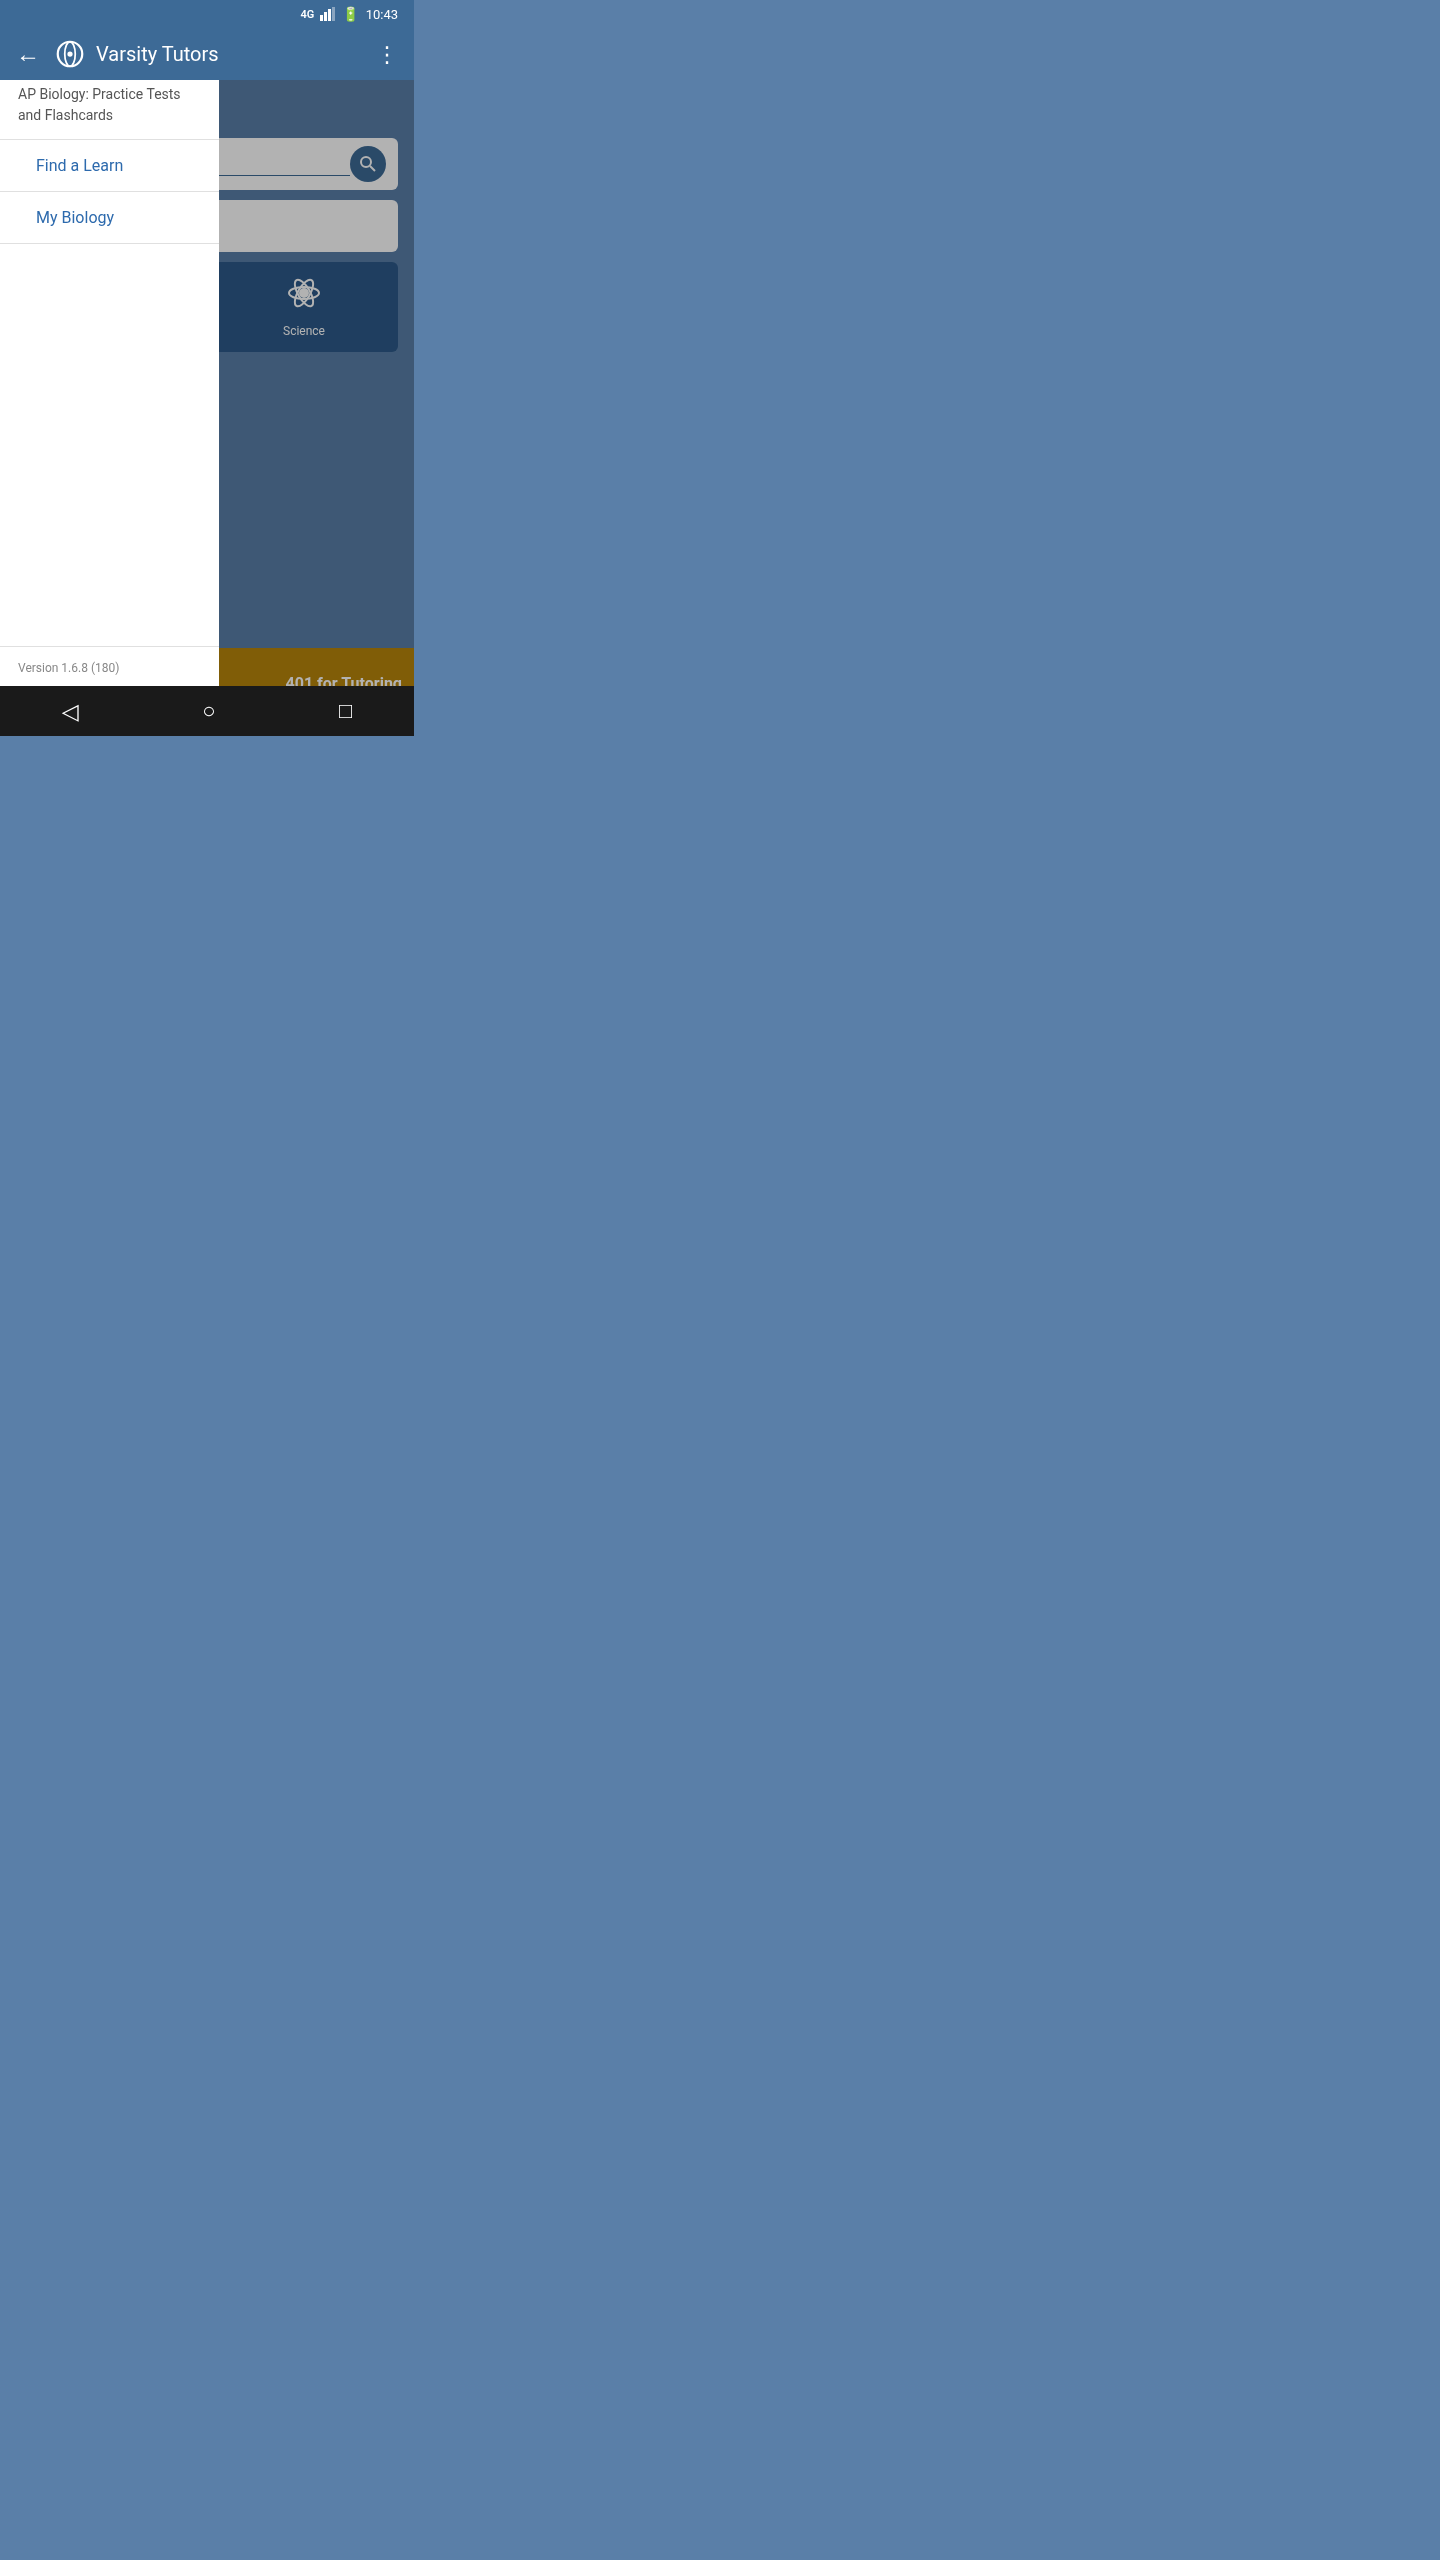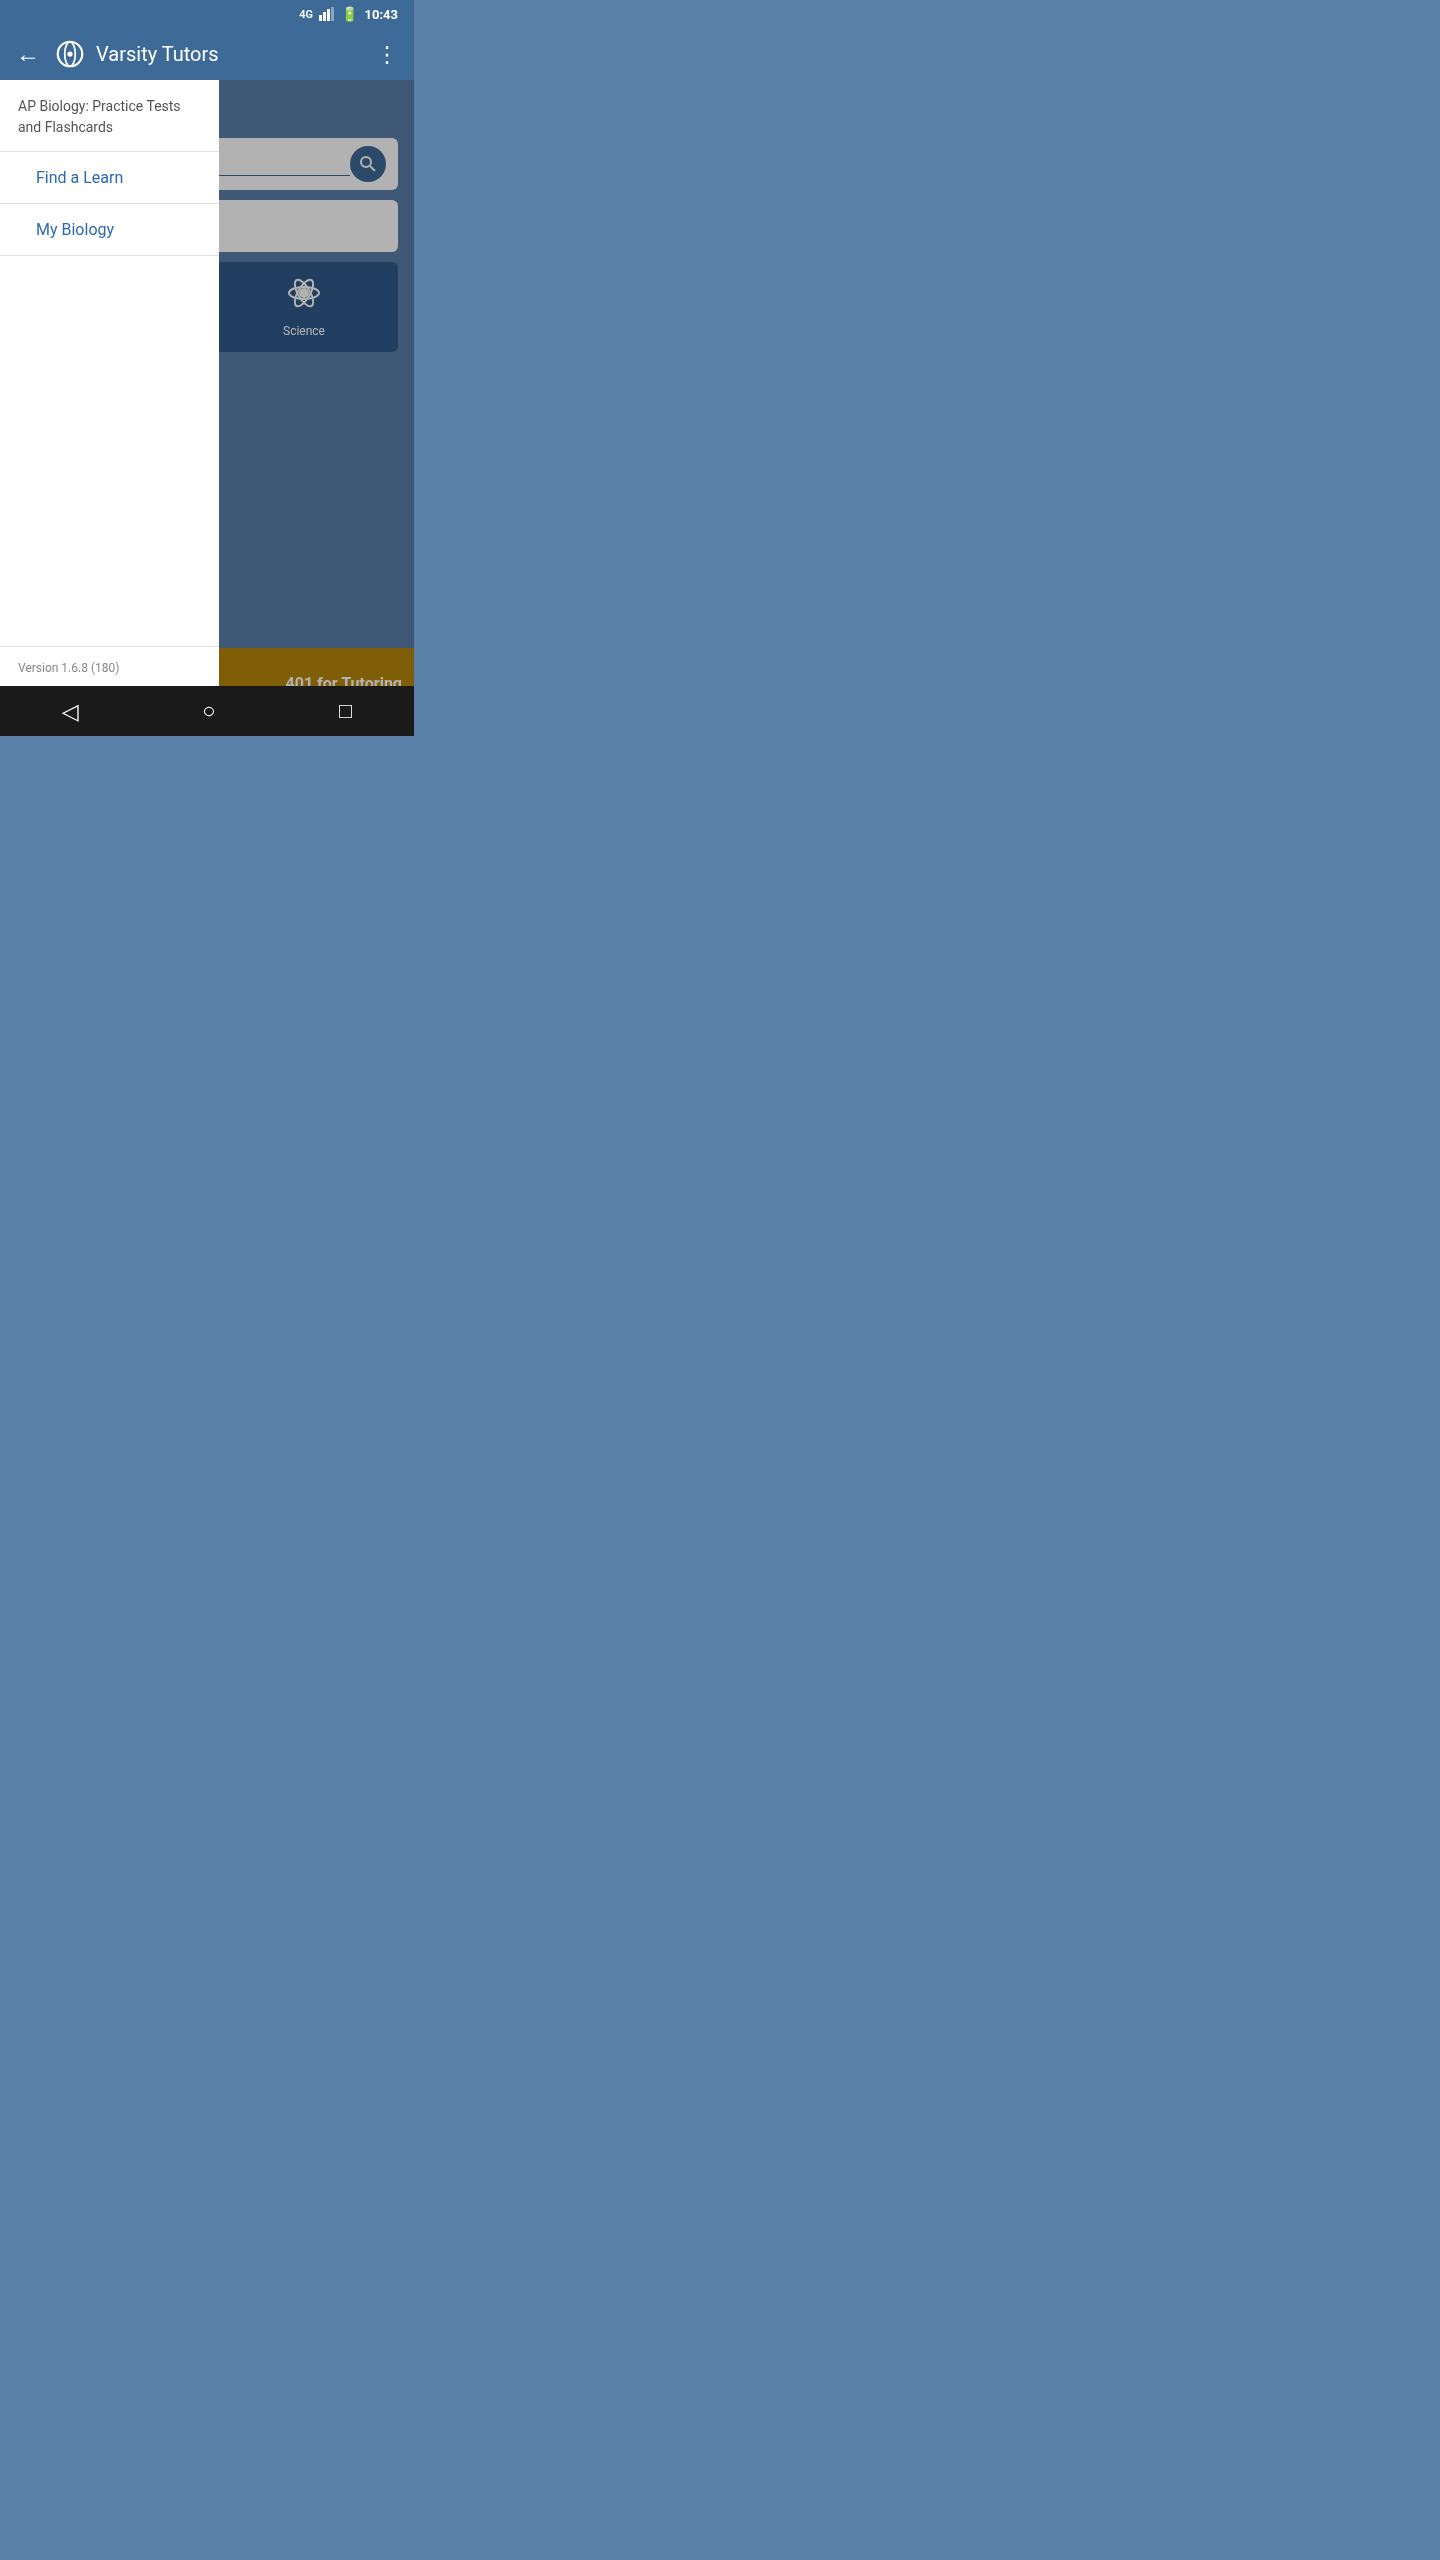--- a/index.html
+++ b/index.html
@@ -222,21 +222,21 @@
       left: 0;
       width: 53%;
       bottom: 50px;
       background: white;
       z-index: 20;
       display: flex;
       flex-direction: column;
     }
 
     .drawer-header {
-      padding: 16px 18px 14px;
+      padding: 4px 18px 14px;
       border-bottom: 1px solid #e0e0e0;
     }
 
     .drawer-header-text {
       color: #555;
       font-size: 14px;
       line-height: 1.4;
     }
 
     .drawer-section {
@@ -282,21 +282,21 @@
 <div class="status-bar">
   <div class="status-icons">
     <span style="color:white;font-size:11px;font-weight:600;">4G</span>
     <svg width="16" height="14" viewBox="0 0 16 14">
       <rect x="0" y="8" width="3" height="6" fill="white"></rect>
       <rect x="4" y="5" width="3" height="9" fill="white"></rect>
       <rect x="8" y="2" width="3" height="12" fill="white"></rect>
       <rect x="12" y="0" width="3" height="14" fill="white" opacity="0.4"></rect>
     </svg>
     <span style="color:white;font-size:14px;">🔋</span>
-    <span style="color:white;font-size:13px;font-weight:700;">10:43</span>
+    <span style="color:white;font-size:13px;font-weight:400;">10:43</span>
   </div>
 </div>
 
 <div class="toolbar">
   <span class="toolbar-back">←</span>
   <div class="toolbar-logo">
     <svg class="logo-svg" viewBox="0 0 32 32" fill="none">
       <circle cx="16" cy="16" r="14" stroke="white" stroke-width="2.5" fill="none"></circle>
       <ellipse cx="16" cy="16" rx="6" ry="14" stroke="white" stroke-width="2" fill="none"></ellipse>
       <circle cx="16" cy="16" r="3" fill="white"></circle>

